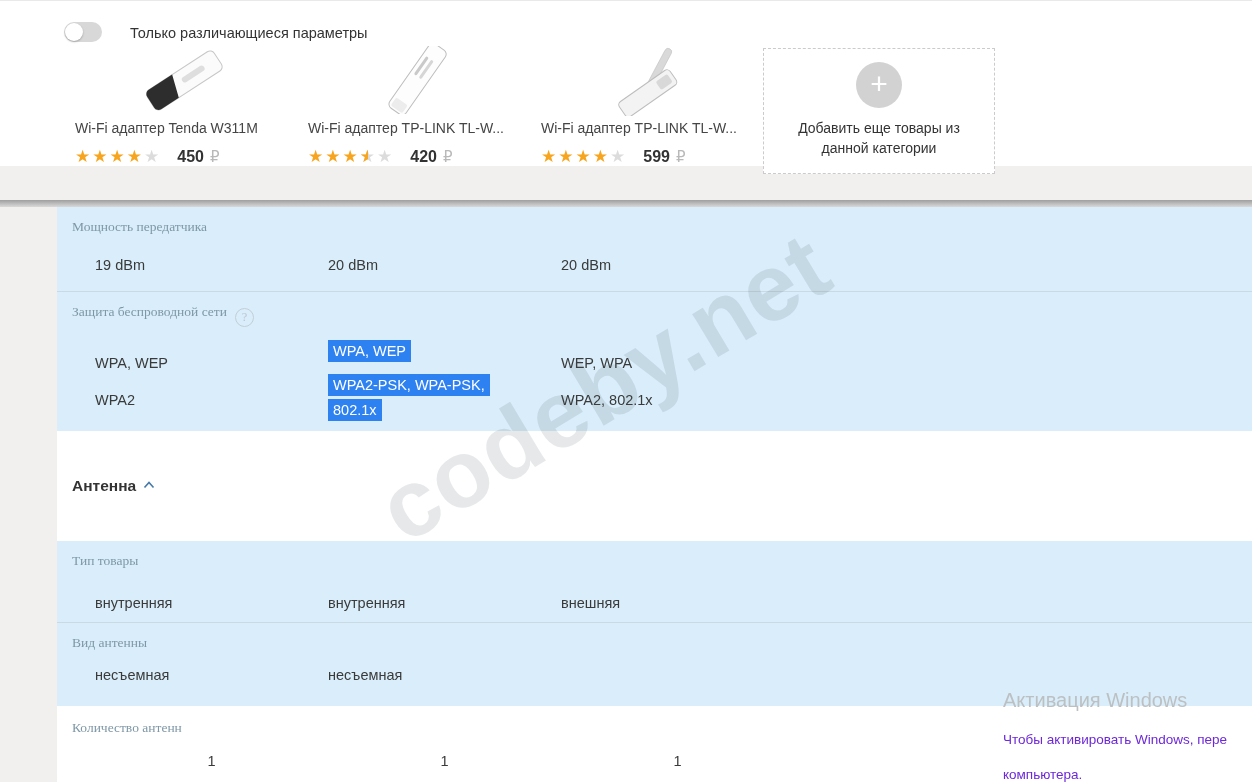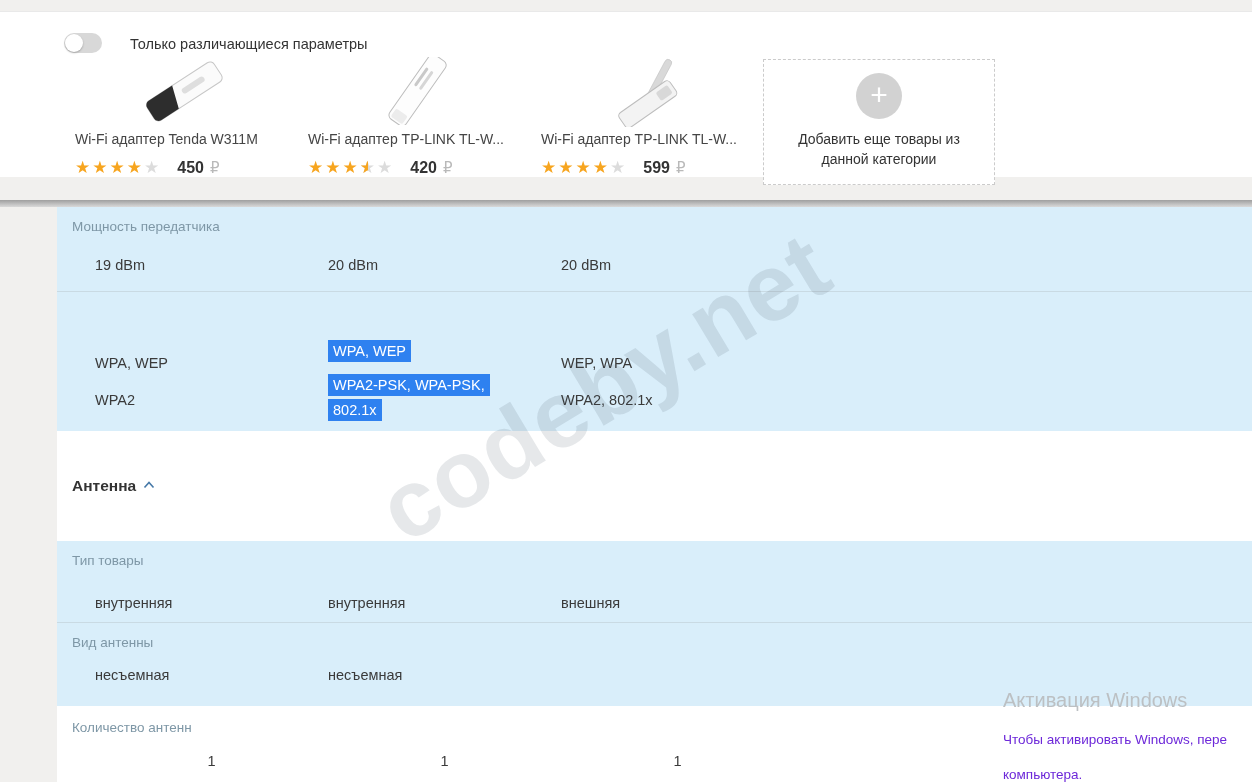--- a/index.html
+++ b/index.html
@@ -4,21 +4,21 @@
 <style>
   * { margin:0; padding:0; box-sizing:border-box; }
   html,body { background:#fff; }
   .page {
     position:relative; width:1252px; height:782px; overflow:hidden;
     background:#f1f0ee;
     font-family:"Liberation Sans","DejaVu Sans",sans-serif;
     color:#3a3a3a;
   }
   
-  .top-panel { position:absolute; left:0; top:0; width:1252px; height:166px; background:#fff; border-top:1px solid #e9e9e9; z-index:2;margin-top:11px; }
+  .top-panel { position:absolute; left:0; top:0; width:1252px; height:166px; background:#fff; border-top:1px solid #e9e9e9; z-index:2; }
   .toggle { position:absolute; left:64px; top:21px; width:38px; height:20px; border-radius:11px; background:#d8d8d8; cursor:pointer; }
   .toggle .knob { position:absolute; left:1px; top:1px; width:18px; height:18px; border-radius:50%; background:#fff; box-shadow:0 1px 2px rgba(0,0,0,.25); }
   .toggle-label { position:absolute; left:130px; top:24px; font-size:14.5px; color:#333; }
   .pcol { position:absolute; top:0; width:233px; height:200px; }
   .pcol.c1{left:67px}.pcol.c2{left:300px}.pcol.c3{left:533px}
   .p-img { position:absolute; top:44px; left:0; width:233px; height:70px; display:flex; justify-content:center; align-items:center; }
   .p-name { position:absolute; top:119px; left:8px; width:222px; font-size:14px; color:#454545; white-space:nowrap; overflow:hidden; }
   .p-rate { position:absolute; top:146px; left:8px; display:flex; align-items:center; }
   .stars { display:inline-block; font-size:17px; letter-spacing:2px; line-height:20px; }
   .star { display:inline-block; color:#dcdcdc; position:relative; }
@@ -29,21 +29,21 @@
   .add-box { position:absolute; left:763px; top:47px; width:232px; height:126px; background:#fff; border:1px dashed #cbcbcb; text-align:center; cursor:pointer; }
   .add-circle { margin:13px auto 0; width:46px; height:46px; border-radius:50%; background:#d2d2d2; color:#fff; font-size:30px; line-height:44px; font-weight:400; }
   .add-text { margin:10px auto 0; width:190px; font-size:14px; color:#333; line-height:1.45; }
   
   .hdr-bar { position:absolute; left:0; top:200px; width:1252px; height:7px; background:linear-gradient(180deg,#9f9f9f,#d9d9d9); z-index:3; }
   
   .row { position:absolute; left:57px; width:1195px; z-index:1; }
   .row.blue { background:#d9eefa; }
   .row.white { background:#fff; }
   .row.tdiv { border-top:1px solid #c9dae3; }
-  .rlabel { position:absolute; left:15px; top:12px; font-size:13.5px; color:#7e97a6; }
+  .rlabel { position:absolute; left:15px; top:12px; font-size:13.5px; color:#7e97a6;font-family:Liberation Serif, serif; }
   .cells { position:absolute; left:38px; top:0; height:100%; display:grid; grid-template-columns:233px 233px 233px; }
   .cell { font-size:14.5px; color:#3a3a3a; }
   .r1 { top:207px; height:84px; } .r1 .cell .v { margin-top:50px; }
   .r2 { top:291px; height:140px; } .r2 .cell .v { margin-top:63px; } .r2 .cell .v + .v { margin-top:21px; }
   .r2 .cell.selcell { width:180px; } .r2 .cell.selcell .v { margin-top:47px; } .r2 .cell.selcell .v + .v { margin-top:9px; }
   .sel { background:#2e81f0; color:#fff; padding:3px 5px; line-height:25px; -webkit-box-decoration-break:clone; box-decoration-break:clone; }
   .help { display:inline-block; width:19px; height:19px; margin-left:8px; vertical-align:-5px; border:1.5px solid #c3ced6; border-radius:50%; color:#bcc7cf; font-size:12.5px; line-height:16px; text-align:center; cursor:pointer; background:transparent; }
   .section { position:absolute; left:57px; top:431px; width:1195px; height:110px; background:#fff; z-index:1; }
   .sec-head { position:absolute; left:15px; top:44px; font-size:15.5px; font-weight:bold; color:#333; cursor:pointer; }
   .chev { margin-left:7px; vertical-align:2px; }
@@ -142,20 +142,23 @@
       <div class="cell">
           <div class="v">20 dBm</div>
         </div>
       <div class="cell">
           <div class="v">20 dBm</div>
         </div>
     </div>
   </div>
 
   <div class="row blue r2 tdiv">
+    <div class="rlabel">
+      <span>Защита беспроводной сети</span><span class="help">?</span>
+    </div>
     <div class="cells">
       <div class="cell">
         <div class="v">WPA, WEP</div>
         <div class="v">WPA2</div>
       </div>
       <div class="cell selcell">
         <div class="v"><span class="sel">WPA, WEP</span></div>
         <div class="v"><span class="sel">WPA2-PSK, WPA-PSK, 802.1x</span></div>
       </div>
       <div class="cell">

